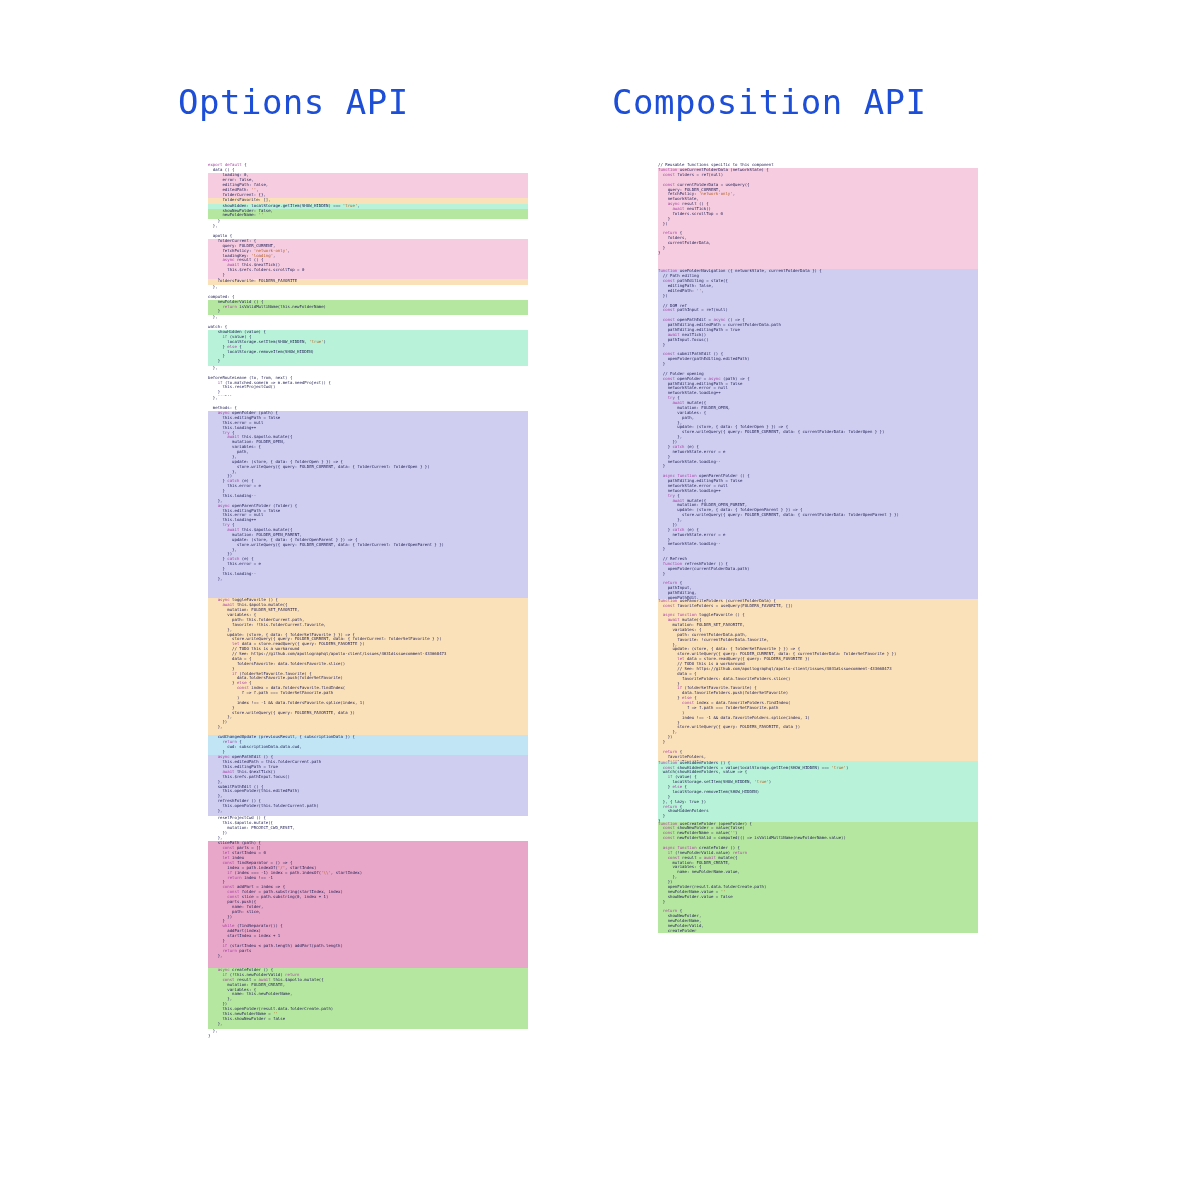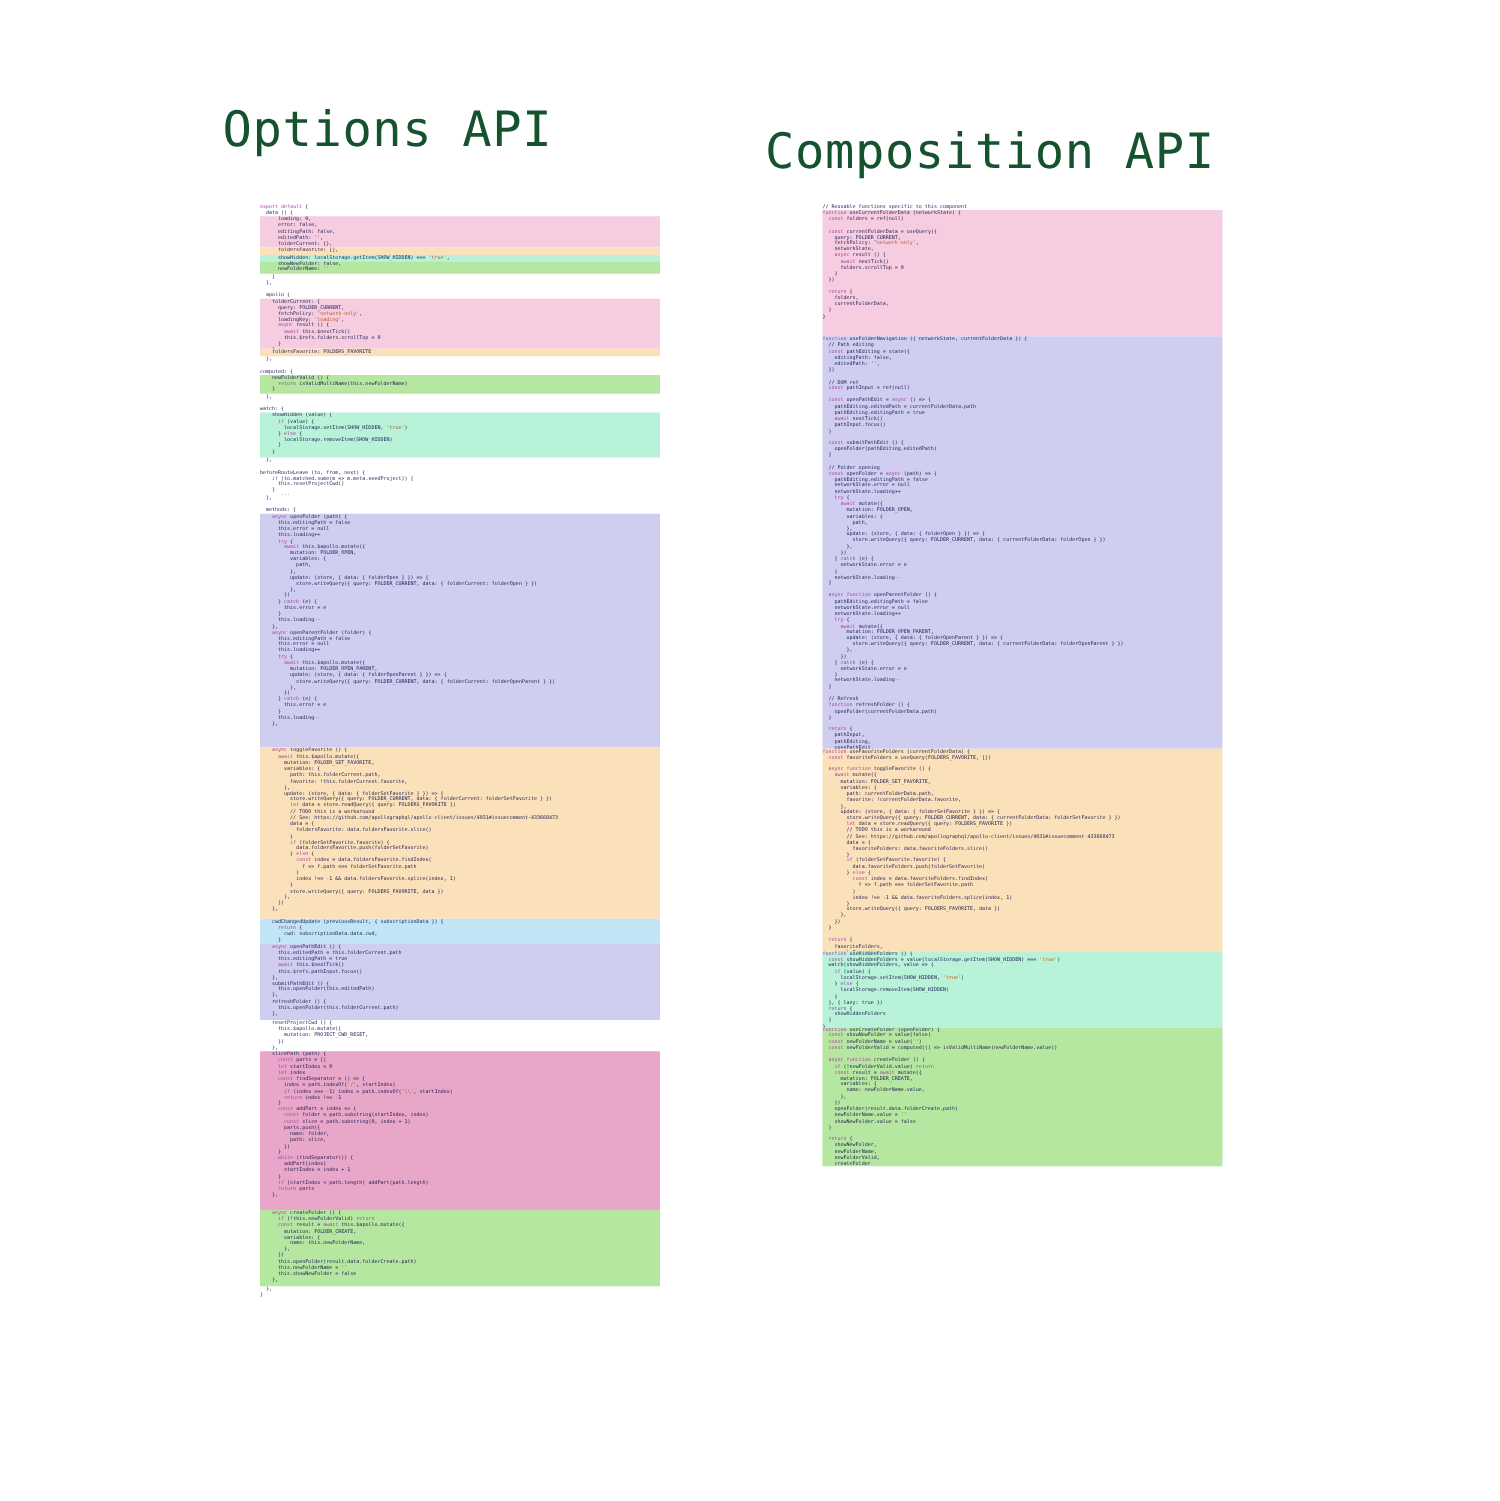--- a/index.html
+++ b/index.html
@@ -6,27 +6,27 @@
     body {
       background: #ffffff;
       font-family: ui-monospace, 'SF Mono', Consolas, monospace;
       width: 1200px;
       height: 1201px;
       position: relative;
       overflow: hidden;
     }
     .heading {
       position: absolute;
-      color: #14532d;
-      font-size: 39px;
+      color: #1d4ed8;
+      font-size: 34px;
       font-weight: 400;
       letter-spacing: 0.5px;
     }
     .h-left { left: 178px; top: 82px; }
-    .h-right { left: 612px; top: 99px; }
+    .h-right { left: 612px; top: 82px; }
 
     .column {
       position: absolute;
       top: 163px;
       width: 320px;
     }
     .col-left  { left: 208px; }
     .col-right { left: 658px; }
 
     .strip {

